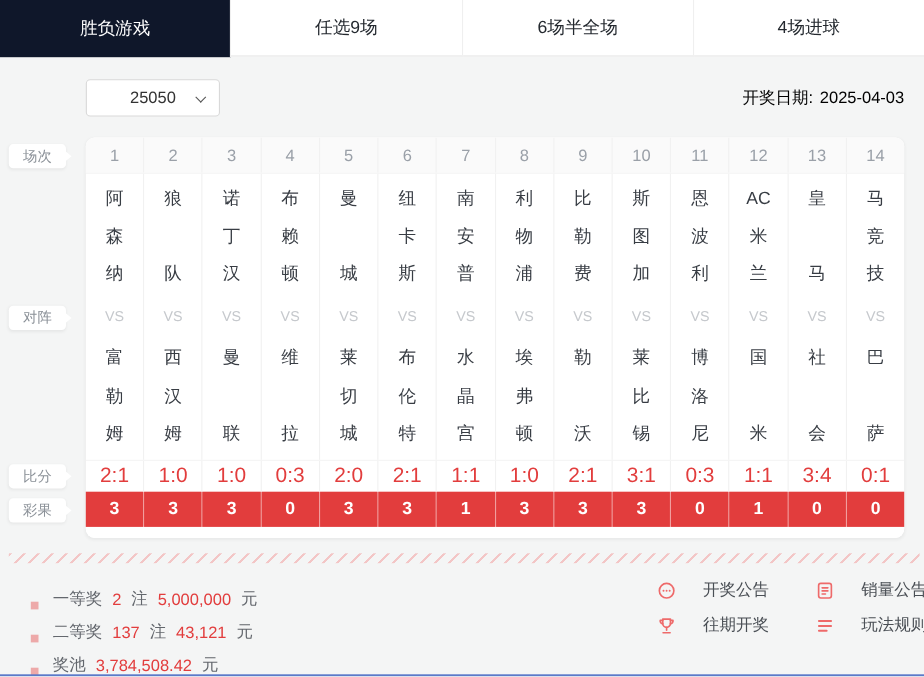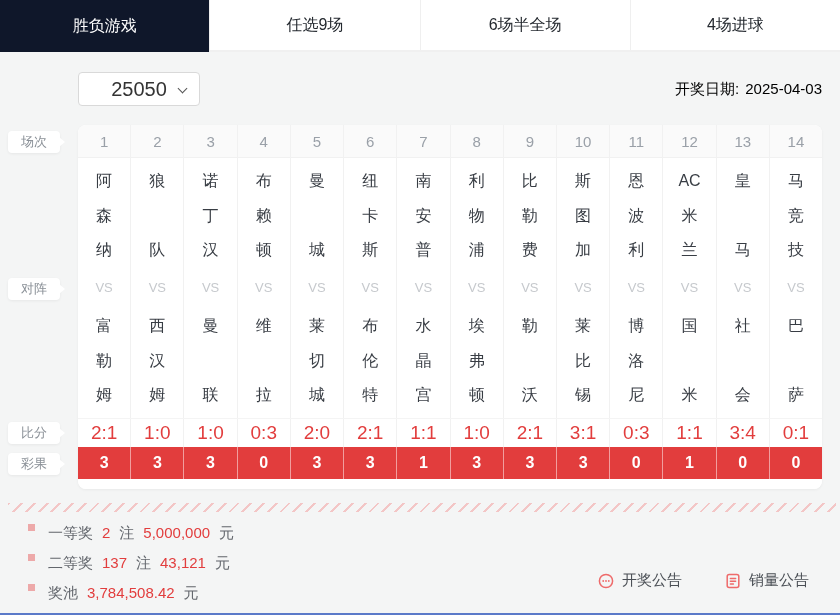--- a/index.html
+++ b/index.html
@@ -15,21 +15,21 @@
     background:#fff; color:#24292f; font-size:16px; cursor:pointer;
     border-right:1px solid #efefef; border-bottom:2px solid #f0f0f0;
   }
   .tab:last-child { border-right:none; }
   .tab.active { background:#0f172a; color:#fff; border-bottom:none; }
   
   .issue-select {
     position:absolute; left:78px; top:72px; width:122px; height:34px;
     background:#fff; border:1px solid #d9d9d9; border-radius:4px;
     display:flex; align-items:center; justify-content:center;
-    font-size:20px; color:#333; cursor:pointer;
+    font-size:15px; color:#333; cursor:pointer;
   }
   .issue-select .chev {
     position:absolute; right:13px; top:12px; width:7px; height:7px;
     border-right:1.6px solid #555; border-bottom:1.6px solid #555;
     transform:rotate(45deg);
   }
   .draw-date { position:absolute; right:18px; top:80px; font-size:15px; color:#000000; }
   .draw-date .val { margin-left:6px; }
   
   .rowtag {
@@ -67,28 +67,28 @@
   .result-cell { flex:1; text-align:center; line-height:32px; font-size:16px; font-weight:bold; color:#fff; border-right:1px solid rgba(255,255,255,.5); }
   .result-cell:last-child { border-right:none; }
   .table-strip { height:10px; background:#fff; border-radius:0 0 8px 8px; }
   
   .hatch {
     position:absolute; left:8px; right:4px; top:503px; height:9px;
     background:repeating-linear-gradient(135deg, #f3c6c6 0, #f3c6c6 2px, transparent 2px, transparent 9px);
   }
   
   .prizes { position:absolute; left:28px; top:524px; }
-  .prize-row { display:flex; align-items:flex-start; height:30px; font-size:15px; color:#63676d; gap:9px; }
+  .prize-row { display:flex; align-items:flex-end; height:30px; font-size:15px; color:#63676d; gap:9px; }
   .bullet { width:7px; height:7px; background:#eda9a9; margin-right:4px; }
   .prize-row .num { color:#e23d3d; }
   .links {
     position:absolute; left:597px; top:527px;
     display:grid; grid-template-columns:auto auto; column-gap:42px; row-gap:13px;
   }
-  .link { display:flex; align-items:center; gap:7px; font-size:15px; color:#4a4f55; cursor:pointer; white-space:nowrap;margin-top:44px; }
+  .link { display:flex; align-items:center; gap:24px; font-size:15px; color:#4a4f55; cursor:pointer; white-space:nowrap; }
   .link svg { width:18px; height:18px; flex:none; }
   .footer-line { position:absolute; left:0; right:0; bottom:0; height:2px; background:#5b7ac9; }
 </style>
 </head>
 <body>
 
 <div class="page">
 
   <div class="tabbar" id="tabbar">
       <div class="tab active">胜负游戏</div>

